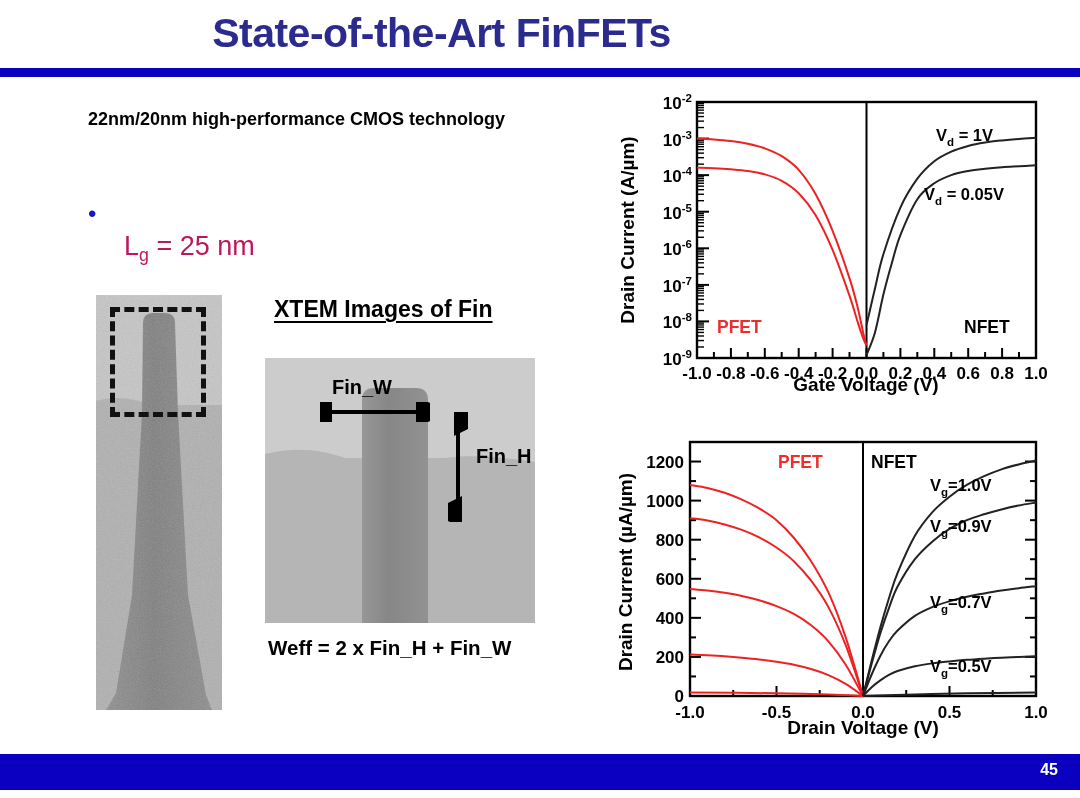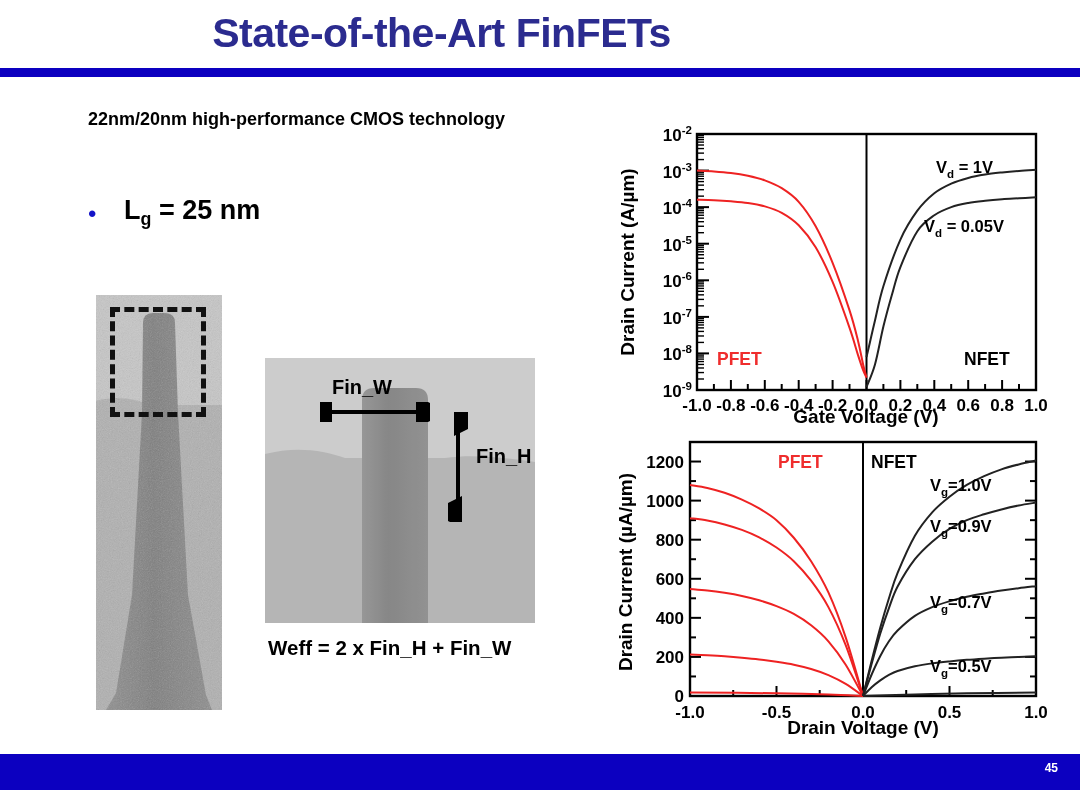--- a/index.html
+++ b/index.html
@@ -27,21 +27,21 @@
     font-size:18px;font-weight:bold;color:#000;line-height:1.30;
   }
   .bullet-row{
     position:absolute;left:88px;top:196px;width:400px;
     display:flex;align-items:flex-start;
   }
   .bullet-dot{
     font-size:24px;color:#1414c8;line-height:1;margin-top:6px;width:36px;
   }
   .bullet-text{
-    font-size:27px;font-weight:bold;color:#000000;line-height:1.1;
+    font-size:27px;font-weight:normal;color:#be185d;line-height:1.1;margin-top:36px;
   }
   .sub{font-size:0.66em;vertical-align:-0.33em;}
 
   
   .xtem-head{
     position:absolute;left:274px;top:296px;
     font-size:23px;font-weight:bold;color:#000;
     text-decoration:underline;text-underline-offset:4px;
   }
 
@@ -61,21 +61,21 @@
   .weff{
     position:absolute;left:268px;top:636px;
     font-size:20.5px;font-weight:bold;color:#000;
   }
   .dimlabel{
     position:absolute;font-size:20px;font-weight:bold;color:#000;text-align:right;
   }
 
   
   .chart{position:absolute;}
-  #chart-top{left:612px;top:112px;width:440px;height:318px;text-decoration:underline;}
+  #chart-top{left:612px;top:80px;width:440px;height:318px;text-decoration:underline;}
   #chart-bot{left:612px;top:424px;width:440px;height:320px;}
   .chart svg{display:block;}
 
   .ax-title{font-size:19px;font-weight:bold;fill:#000;font-family:"Liberation Sans",sans-serif;}
   .ax-tick{font-size:17px;font-weight:bold;fill:#000;font-family:"Liberation Sans",sans-serif;}
   .ann{font-size:16.5px;font-weight:bold;fill:#000;font-family:"Liberation Sans",sans-serif;}
   .ann-red{font-size:17.5px;font-weight:bold;fill:#ef2d2d;font-family:"Liberation Sans",sans-serif;}
   .ann-blk{font-size:17.5px;font-weight:bold;fill:#000;font-family:"Liberation Sans",sans-serif;}
   .sup{font-size:11.5px;font-weight:bold;}
   .sbs{font-size:11.5px;font-weight:bold;}
@@ -84,38 +84,39 @@
   .footer-bar{
     position:absolute;left:0;top:754px;width:1080px;height:36px;background:#0c00c0;
   }
   .footer-text{
     position:absolute;left:370px;top:761px;
     font-size:20px;font-weight:bold;color:#ffffff;
   }
   .footer-text i{font-style:italic;}
   .page-num{
     position:absolute;right:22px;top:761px;
-    font-size:12px;font-weight:bold;color:#ffffff;
+    font-size:16px;font-weight:bold;color:#ffffff;
   }
 </style>
 </head>
 <body>
 
 <div class="slide">
 
   <div class="title">State-of-the-Art FinFETs</div>
   <div class="title-rule"></div>
 
   <div class="lead">22nm/20nm high-performance CMOS technology</div>
 
   <div class="bullet-row">
     <span class="bullet-dot">•</span>
     <span class="bullet-text"><span>L</span><span class="sub">g</span><span> = 25 nm</span></span>
   </div>
 
+  <div class="xtem-head">XTEM Images of Fin</div>
 
   <div class="tem-left">
     <svg width="126" height="415" viewBox="0 0 126 415">
       <defs>
         <filter id="grain1" x="0" y="0" width="100%" height="100%">
           <feTurbulence type="fractalNoise" baseFrequency="0.9" numOctaves="3" result="n"></feTurbulence>
           <feColorMatrix in="n" type="saturate" values="0"></feColorMatrix>
           <feComponentTransfer>
               <feFuncA type="linear" slope="0.30"></feFuncA>
             </feComponentTransfer>

